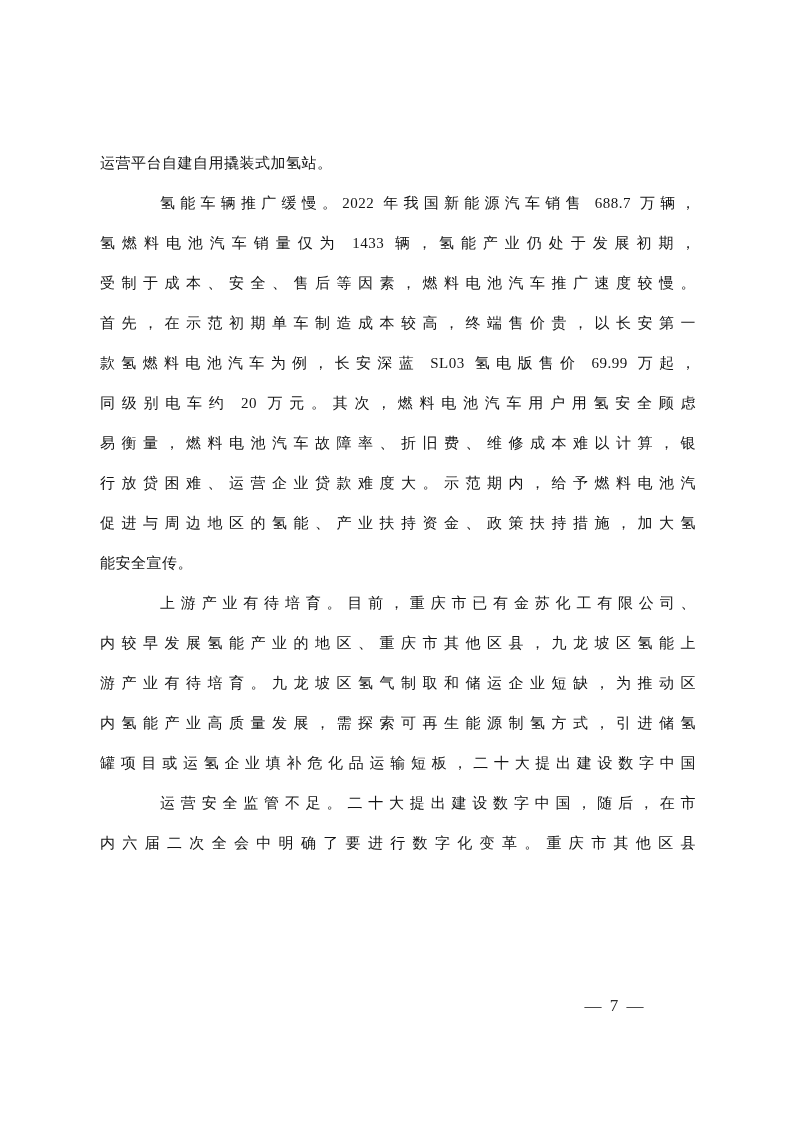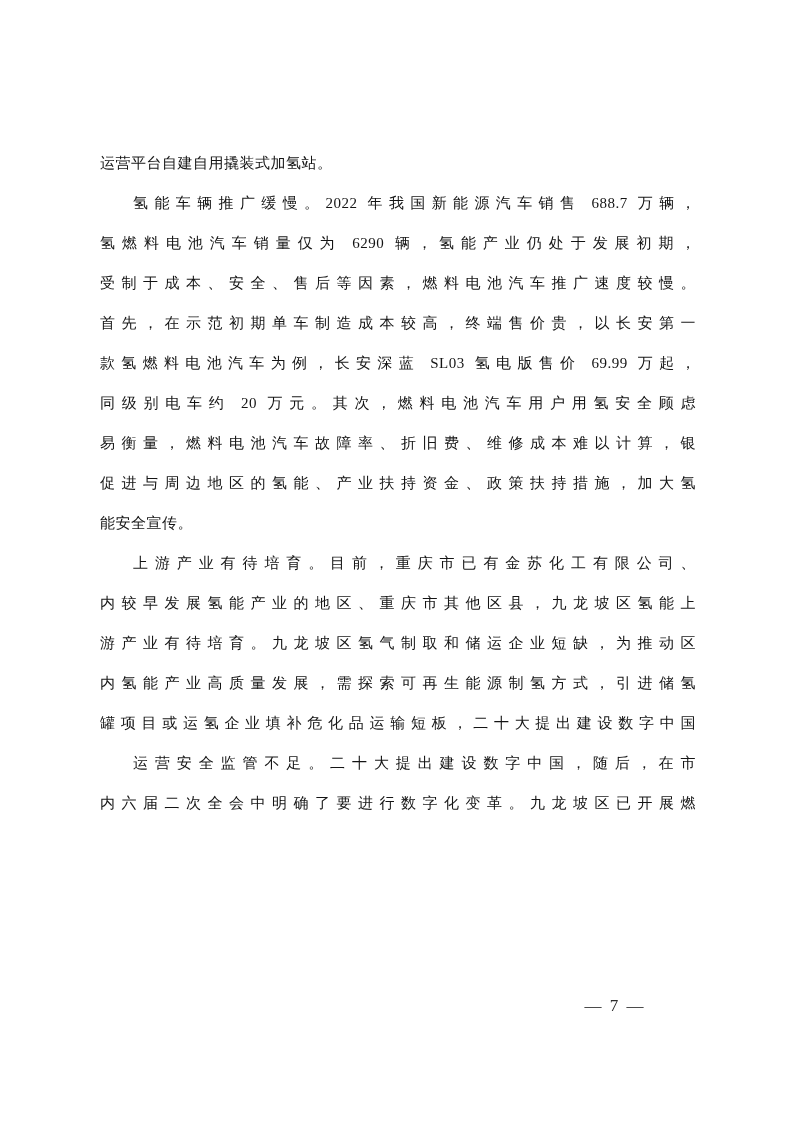--- a/index.html
+++ b/index.html
@@ -30,20 +30,21 @@
     letter-spacing: 0.5px;
   }
   .text-line.justify {
     white-space: normal;
     text-align: justify;
     text-align-last: justify;
     text-justify: inter-character;
   }
   .text-line.indent {
     text-indent: 2.2em;
+    margin-left: 27px;
   }
   .page-footer {
     position: absolute;
     top: 994px;
     left: 540px;
     width: 150px;
     text-align: center;
     font-size: 17px;
     line-height: 24px;
     color: #2a2a2a;
@@ -51,32 +52,33 @@
   }
 </style>
 </head>
 <body>
 
 <div class="page">
 
   <div class="body-text">
     <div class="text-line">运营平台自建自用撬装式加氢站。</div>
     <div class="text-line indent justify">氢能车辆推广缓慢。2022 年我国新能源汽车销售 688.7 万辆，</div>
-    <div class="text-line justify">氢燃料电池汽车销量仅为 6290 辆，氢能产业仍处于发展初期，</div>
+    <div class="text-line justify">氢燃料电池汽车销量仅为 1433 辆，氢能产业仍处于发展初期，</div>
     <div class="text-line justify">受制于成本、安全、售后等因素，燃料电池汽车推广速度较慢。</div>
     <div class="text-line justify">首先，在示范初期单车制造成本较高，终端售价贵，以长安第一</div>
     <div class="text-line justify">款氢燃料电池汽车为例，长安深蓝 SL03 氢电版售价 69.99 万起，</div>
     <div class="text-line justify">同级别电车约 20 万元。其次，燃料电池汽车用户用氢安全顾虑</div>
     <div class="text-line justify">易衡量，燃料电池汽车故障率、折旧费、维修成本难以计算，银</div>
+    <div class="text-line justify">行放贷困难、运营企业贷款难度大。示范期内，给予燃料电池汽</div>
     <div class="text-line justify">促进与周边地区的氢能、产业扶持资金、政策扶持措施，加大氢</div>
     <div class="text-line">能安全宣传。</div>
     <div class="text-line indent justify">上游产业有待培育。目前，重庆市已有金苏化工有限公司、</div>
     <div class="text-line justify">内较早发展氢能产业的地区、重庆市其他区县，九龙坡区氢能上</div>
     <div class="text-line justify">游产业有待培育。九龙坡区氢气制取和储运企业短缺，为推动区</div>
     <div class="text-line justify">内氢能产业高质量发展，需探索可再生能源制氢方式，引进储氢</div>
     <div class="text-line justify">罐项目或运氢企业填补危化品运输短板，二十大提出建设数字中国</div>
     <div class="text-line indent justify">运营安全监管不足。二十大提出建设数字中国，随后，在市</div>
-    <div class="text-line justify">内六届二次全会中明确了要进行数字化变革。九龙坡区已开展燃</div>
+    <div class="text-line justify">内六届二次全会中明确了要进行数字化变革。重庆市其他区县</div>
   </div>
 
   <div class="page-footer">— 7 —</div>
 
 </div>
 
 </body></html>

